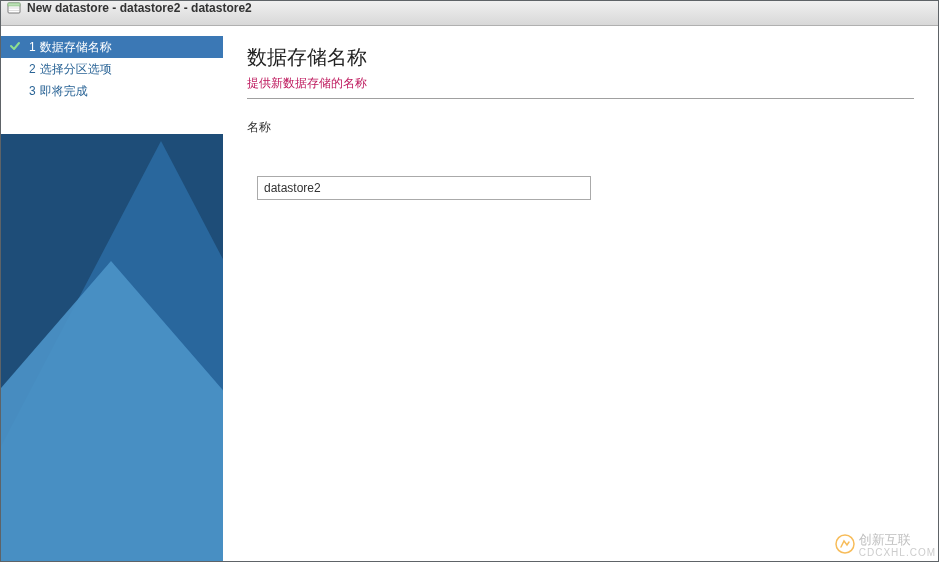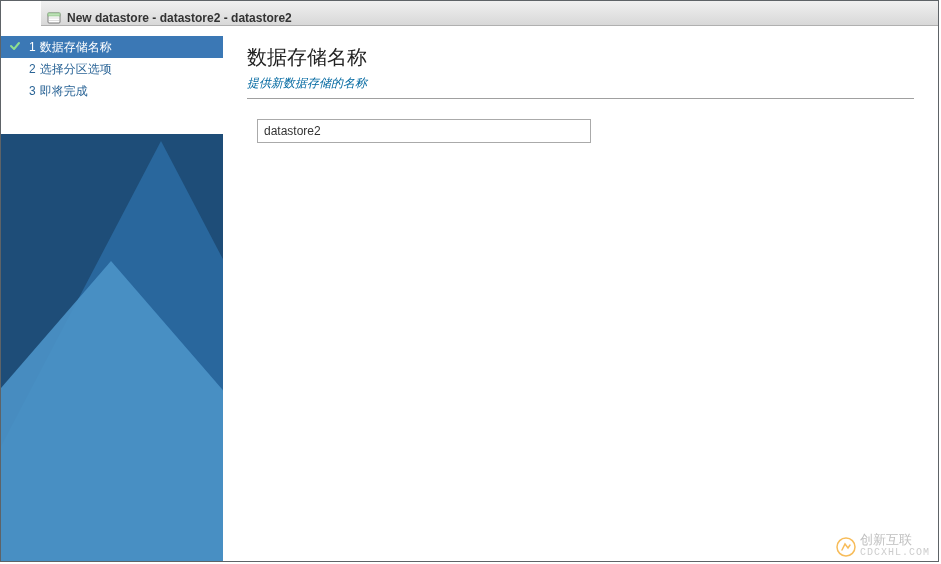--- a/index.html
+++ b/index.html
@@ -16,26 +16,25 @@
     height: 560px;
     border: 1px solid #5e6367;
     position: relative;
     background: #fff;
   }
   .titlebar {
     height: 24px;
     background: linear-gradient(to bottom, #f0f0f0, #d8d8d8);
     border-bottom: 1px solid #b0b0b0;
     display: flex;
-    align-items: flex-end;
+    align-items: flex-start;
     font-size: 12px;
     color: #333;
     padding-left: 6px;
     font-weight: bold;
-    margin-left: 40px;
   }
   .titlebar .icon {
     width: 14px;
     height: 14px;
     margin-right: 6px;
     display: inline-block;
   }
   .body {
     display: flex;
     height: 535px;
@@ -129,54 +128,53 @@
     position: relative;
   }
   .content h1 {
     font-size: 20px;
     font-weight: normal;
     margin: 0 0 4px 0;
     color: #222;
   }
   .content .subtitle {
     font-size: 12px;
-    color: #0369a1;
+    color: #be185d;
     margin-bottom: 6px;
-    font-style: italic;
   }
   .content hr.sep {
     border: none;
     border-top: 1px solid #a0a0a0;
     margin: 0 0 20px 0;
   }
   .field-label {
     font-size: 12px;
     color: #333;
     margin-bottom: 4px;
   }
   .field-input {
     width: 320px;
     height: 20px;
     border: 1px solid #aaa;
     font-size: 12px;
     padding: 1px 6px;
     margin-left: 10px;
     color: #333;
+    margin-top: 36px;
   }
   .watermark {
     position: absolute;
-    right: 8px;
+    right: 2px;
     bottom: 4px;
     font-size: 13px;
     color: #aaa;
     display: flex;
-    align-items: flex-end;
+    align-items: center;
     z-index: 20;
     opacity: 0.75;
-    font-family: Liberation Mono, monospace;
   }
   .watermark svg { margin-right: 4px; }
   .watermark .sub {
     font-size: 10px;
     letter-spacing: 1px;
     color: #bbb;
     display: block;
     line-height: 8px;
   }
 </style>
@@ -224,20 +222,21 @@
         </div>
       </div>
 
     </div>
 
     <div class="content">
       <h1>数据存储名称</h1>
       <div class="subtitle">提供新数据存储的名称</div>
       <hr class="sep">
 
+      <div class="field-label">名称</div>
       <input type="text" class="field-input" value="datastore2" style="">
     </div>
 
   </div>
 
   <div class="watermark">
     <svg width="20" height="20" viewBox="0 0 20 20">
       <circle cx="10" cy="10" r="9" fill="none" stroke="#f5a623" stroke-width="1.5"></circle>
       <path d="M6 13 L9 7 L12 11 L14 8" stroke="#f5a623" stroke-width="1.5" fill="none" stroke-linecap="round"></path>
     </svg>

